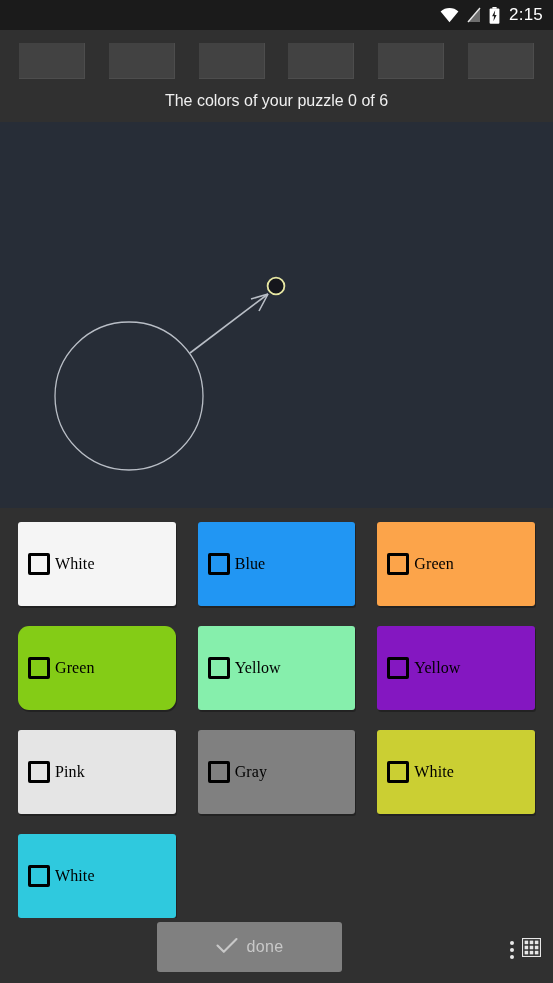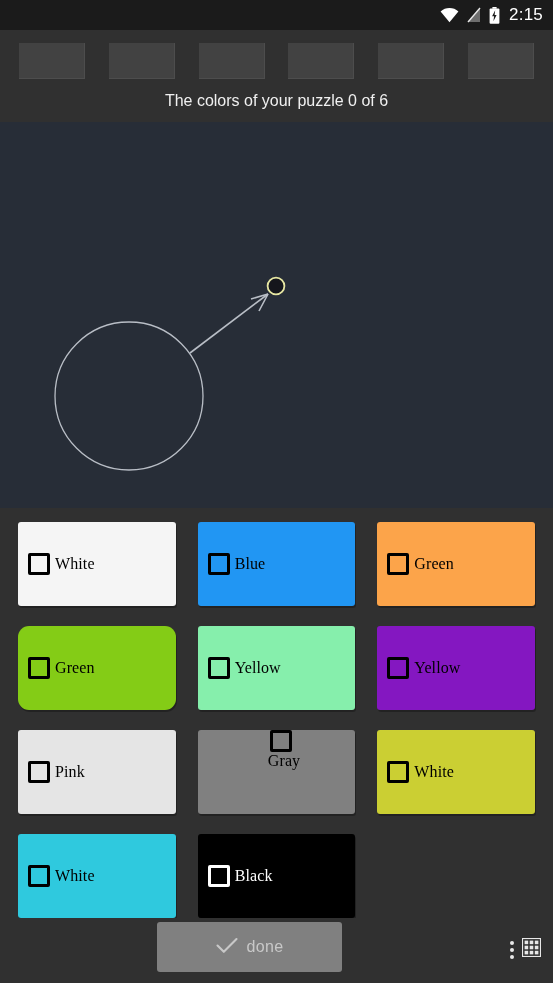--- a/index.html
+++ b/index.html
@@ -175,36 +175,32 @@
     </div>
 
     <div class="color-tile" style="background: rgb(132, 23, 193);">
       <span class="cb"></span>
       <span class="color-label">Yellow</span>
     </div>
     <div class="color-tile" style="background: #e5e5e5;">
       <span class="cb"></span>
       <span class="color-label">Pink</span>
     </div>
-    <div class="color-tile" style="background: rgb(128, 128, 128); flex-direction: column;">
+    <div class="color-tile" style="background: rgb(128, 128, 128);">
       <span class="cb"></span>
       <span class="color-label">Gray</span>
     </div>
 
     <div class="color-tile" style="background: rgb(203, 207, 51);">
       <span class="cb"></span>
       <span class="color-label">White</span>
     </div>
     <div class="color-tile" style="background: rgb(47, 201, 222);">
       <span class="cb"></span>
       <span class="color-label">White</span>
-    </div>
-    <div class="color-tile dark" style="background: rgb(0, 0, 0);">
-      <span class="cb"></span>
-      <span class="color-label">Black</span>
     </div>
 
   </div>
 
   <div id="bottom-bar">
     <div id="done-button">
       <span>
         <svg width="22" height="17" viewBox="0 0 22 17">
           <path d="M1.5 8.5 L7.8 14.8 L20.5 2.1" stroke="#c8c8c8" stroke-width="2.1" fill="none" stroke-linecap="round" stroke-linejoin="round"></path>
         </svg>

